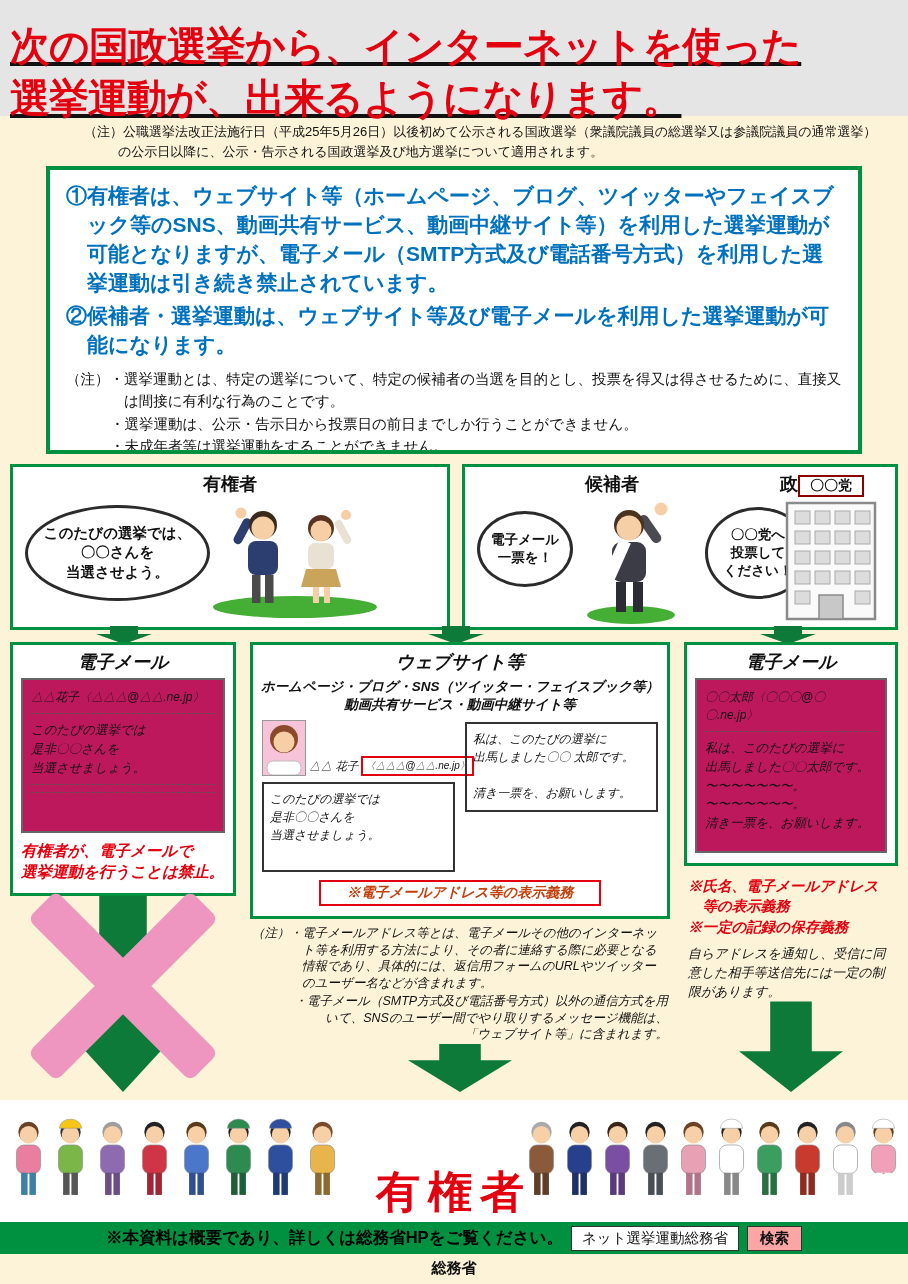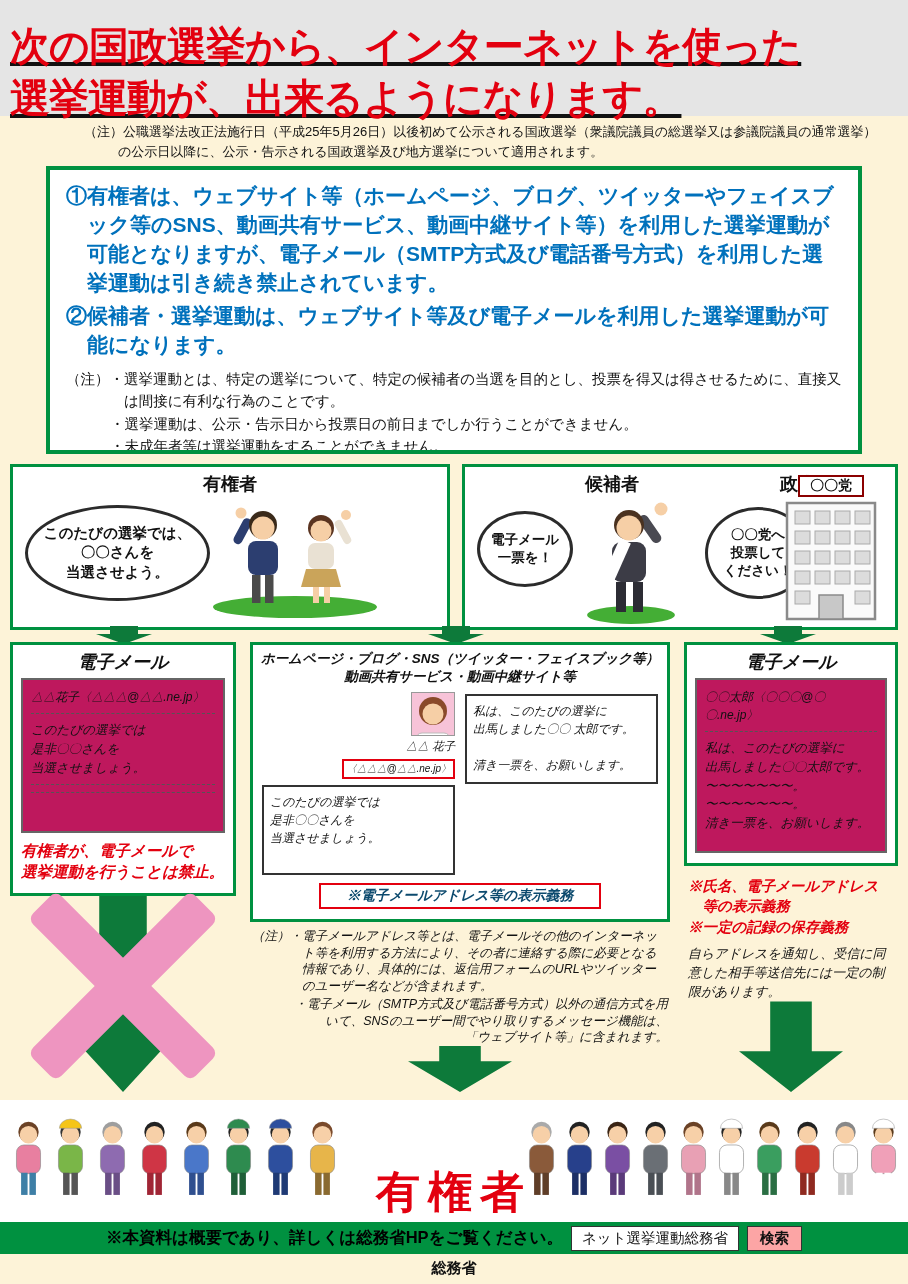--- a/index.html
+++ b/index.html
@@ -68,30 +68,30 @@
     clip-path:polygon(28% 0,72% 0,72% 70%,100% 70%,50% 100%,0 70%,28% 70%); }
   .x-mark { position:absolute; inset:0; }
   .x-bar { position:absolute; left:50%; top:46%; width:230px; height:40px; background:#ee95c0;
            border-radius:8px; }
   .xb1 { transform:translate(-50%,-50%) rotate(45deg); }
   .xb2 { transform:translate(-50%,-50%) rotate(-45deg); }
 
   .col-sub { text-align:center; font-weight:bold; font-size:13.5px; line-height:1.3; margin-bottom:5px; }
   .cards { display:flex; gap:10px; justify-content:center; }
   .card { width:193px; }
-  .card-head { display:flex; align-items:flex-end; gap:3px; padding:2px 0;flex-direction:column; }
+  .card-head { display:flex; align-items:flex-end; gap:3px; padding:2px 0; }
   .avatar { width:44px; height:56px; flex:0 0 44px; border:1px solid #999; overflow:hidden; }
   .av-pink { background:#f7c3d8; } .av-yellow { background:#f6df45; }
   .card-name { font-size:11.5px; padding-bottom:2px; white-space:nowrap; }
   .email-chip { margin-left:auto; border:2px solid #e3000f; background:#fff; color:#111;
                 font-size:10px; padding:1px 2px; white-space:nowrap; }
   .card-msg { border:2px solid #333; margin-top:4px; min-height:90px; padding:6px;
               font-size:12px; line-height:1.5; }
   .red-label { display:block; width:fit-content; margin:8px auto 0; border:2px solid #e3000f;
-               color:#0c4a6e; font-weight:bold; font-size:14px; padding:2px 26px; background:#fff; }
+               color:#c2410c; font-weight:bold; font-size:14px; padding:2px 26px; background:#fff; }
   .mid-notes { width:100%; font-size:12.5px; line-height:1.32; margin-top:6px; padding:0 2px; }
   .mn1 { padding-left:50px; text-indent:-50px; }
   .mn2 { padding-left:50px; text-indent:-13px; margin-top:2px;text-align:right; }
   .arrow-short { width:104px; height:48px; margin-top:auto;
     clip-path:polygon(30% 0,70% 0,70% 34%,100% 34%,50% 100%,0 34%,30% 34%); }
 
   .right-red { width:100%; color:#e3000f; font-weight:bold; font-size:14.5px; line-height:1.4;
                margin-top:10px; padding:0 4px; }
   .right-note { width:100%; font-size:13px; line-height:1.45; margin-top:8px; padding:0 4px; }
   .arrow-med { width:104px; height:92px; margin-top:auto;
@@ -238,20 +238,21 @@
         <div class="arrow arrow-tall"></div>
         <div class="x-mark">
           <div class="x-bar xb1"></div>
           <div class="x-bar xb2"></div>
         </div>
       </div>
     </div>
 
     <div class="col col-mid">
       <div class="col-box">
+        <div class="col-title">ウェブサイト等</div>
         <div class="col-sub prel">ホームページ・ブログ・SNS（ツイッター・フェイスブック等）
 動画共有サービス・動画中継サイト等</div>
         <div class="cards">
           <div class="card">
             <div class="card-head">
               <div class="avatar av-pink">
                 <svg width="42" height="54" viewBox="0 0 42 54">
                   <circle cx="21" cy="18" r="14" fill="#8a4a2a"></circle>
                   <circle cx="21" cy="21" r="10.5" fill="#f6cfa6"></circle>
                   <rect x="4" y="40" width="34" height="14" rx="6" fill="#ffffff" stroke="#bbbbbb"></rect>

